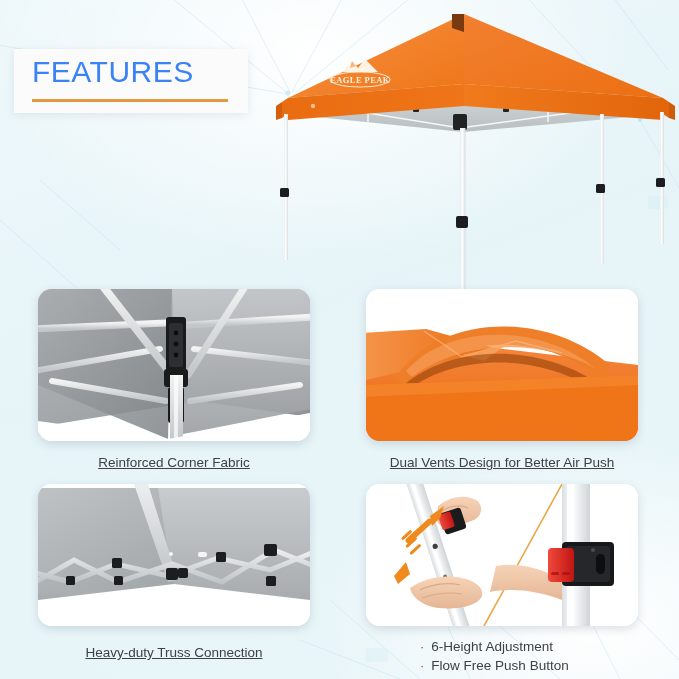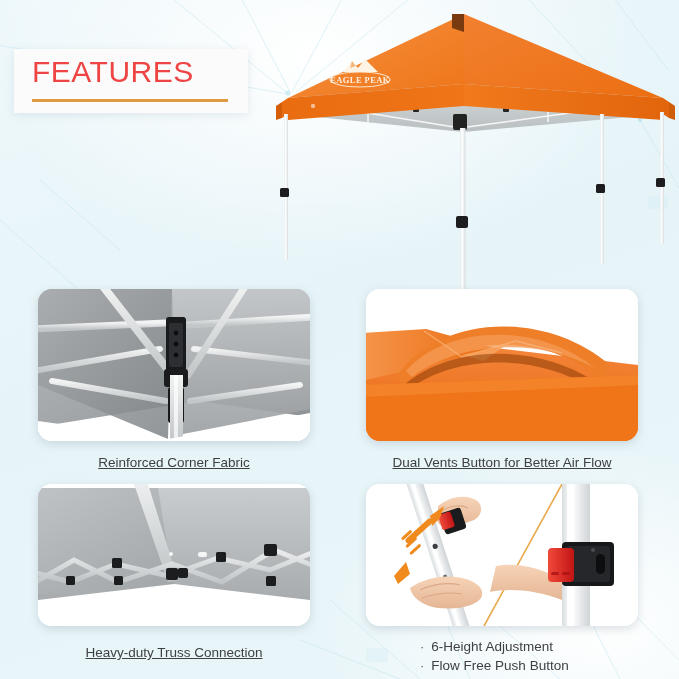--- a/index.html
+++ b/index.html
@@ -20,21 +20,21 @@
   .bg-net{position:absolute;inset:0;opacity:.55;}
 
   
   .features-card{
     position:absolute;left:14px;top:49px;width:234px;height:64px;
     background:#fbfbfb;
     box-shadow:0 2px 9px rgba(80,110,130,.13);
   }
   .features-text{
     position:absolute;left:18px;top:6px;
-    font-size:30px;letter-spacing:.5px;color:#ef4444;font-weight:400;
+    font-size:30px;letter-spacing:.5px;color:#3b82f6;font-weight:400;
   }
   .features-rule{
     position:absolute;left:18px;top:50px;width:196px;height:3px;
     background:#e09a42;
   }
 
   
   .hero{position:absolute;left:248px;top:6px;width:431px;height:300px;}
 
   
@@ -281,21 +281,21 @@
         <path d="M150,52 L196,64"></path>
       </g>
       <path d="M96,66 L140,56 L118,72 Z" fill="#f7a55f" opacity=".85"></path>
 
       <path d="M38,96 C84,56 170,54 228,92 L224,98 C168,64 88,66 44,100 Z" fill="#8c3c06" opacity=".55"></path>
 
       <path d="M-4,96 L272,86 L272,152 L-4,152 Z" fill="#ef7518"></path>
       <path d="M-4,96 L272,86 L272,96 L-4,108 Z" fill="#f58b36" opacity=".6"></path>
     </svg>
   </div>
-  <div class="cap" id="cap-vent">Dual Vents Button for Better Air Flow</div>
+  <div class="cap" id="cap-vent">Dual Vents Design for Better Air Push</div>
 
   <div class="card" id="card-truss">
     <svg viewBox="0 0 272 142" preserveAspectRatio="none">
       <defs>
         <linearGradient id="t1" x1="0" y1="0" x2="0" y2="1">
           <stop offset="0" stop-color="#c9ccce"></stop>
             <stop offset="1" stop-color="#a6aaad"></stop>
         </linearGradient>
         <linearGradient id="t2" x1="0" y1="0" x2="1" y2="1">
           <stop offset="0" stop-color="#bcc0c2"></stop>

